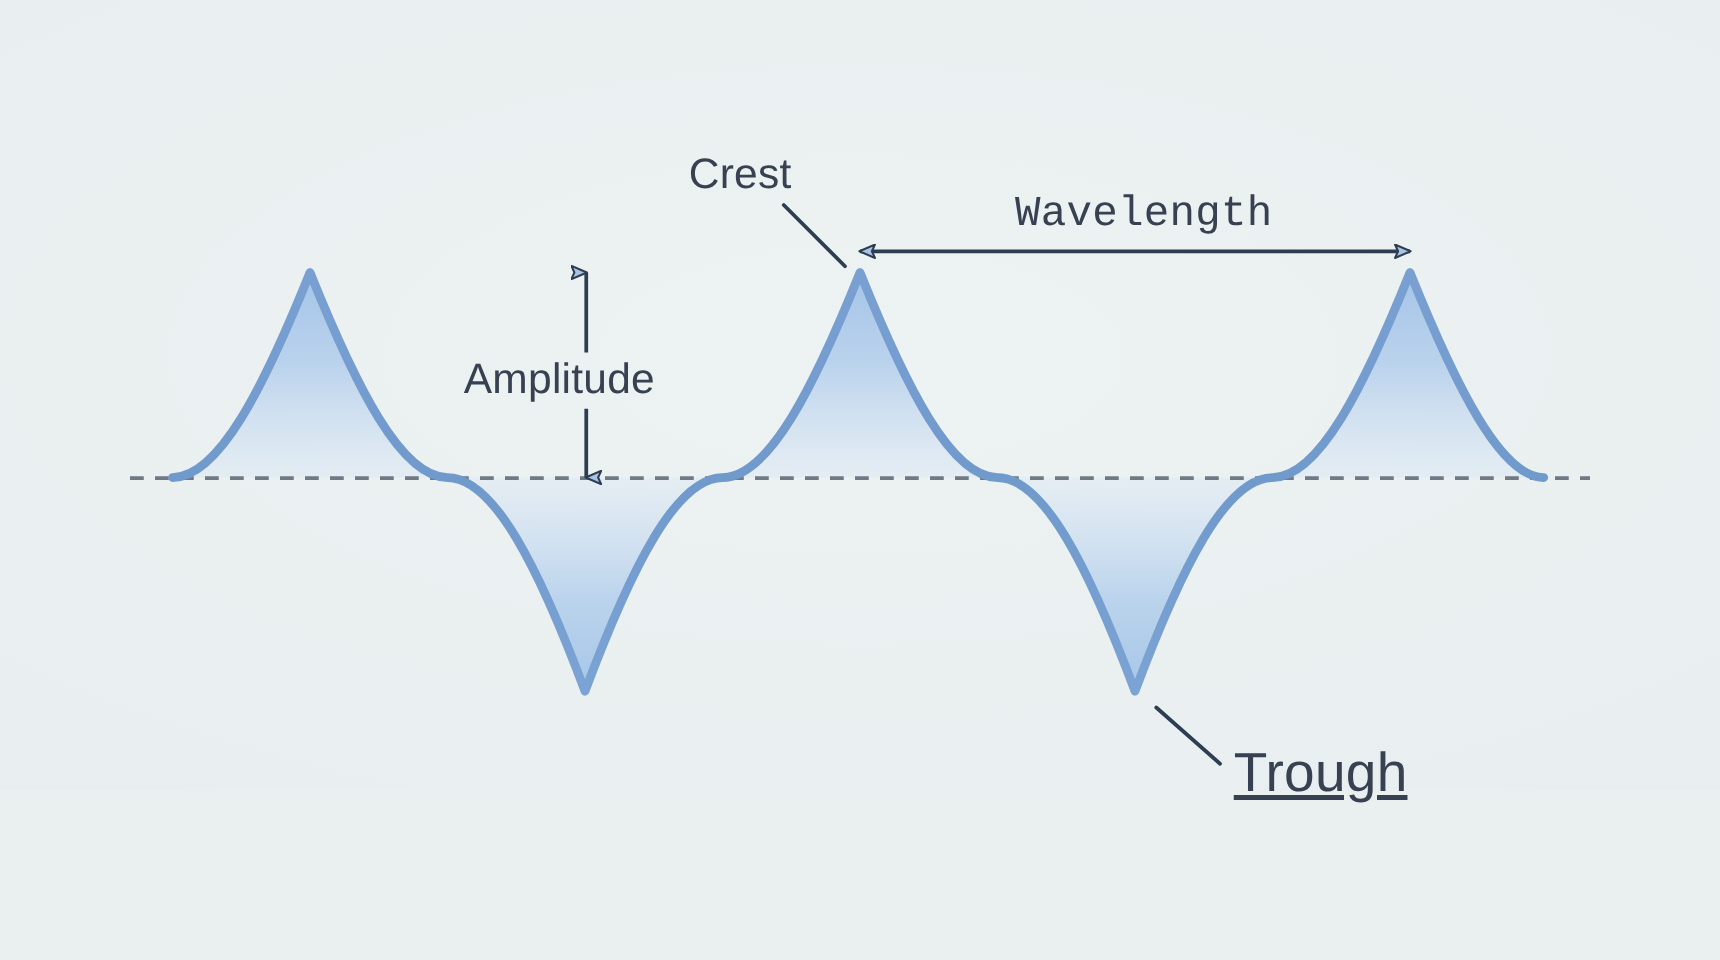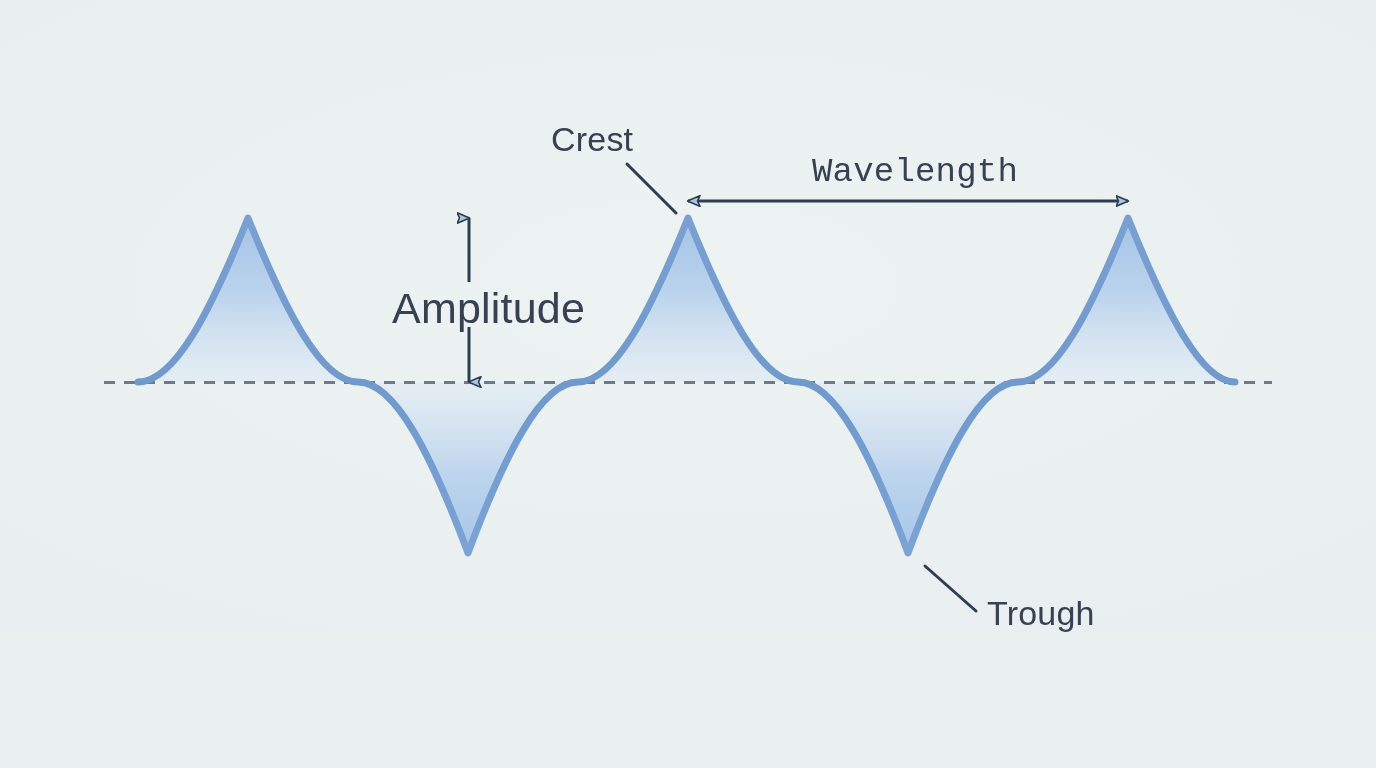--- a/index.html
+++ b/index.html
@@ -41,28 +41,29 @@
     top: 120px;
     font-size: 34px;
   }
   #label-wavelength {
     left: 812px;
     top: 153px;
     font-size: 34px;
     font-family: Liberation Mono, monospace;
   }
   #label-amplitude {
-    left: 392px;
+    left: 371px;
     top: 284px;
-    font-size: 43px;
+    font-size: 34px;
   }
   #label-trough {
     left: 987px;
     top: 594px;
-    font-size: 34px;
+    font-size: 44px;
+    text-decoration: underline;
   }
 </style>
 </head>
 <body>
 
 <div id="stage">
 
   <svg id="wave-svg" viewBox="0 0 1376 768" aria-hidden="true">
     <defs>
       <linearGradient id="fillTop" x1="0" y1="218" x2="0" y2="382" gradientUnits="userSpaceOnUse">

